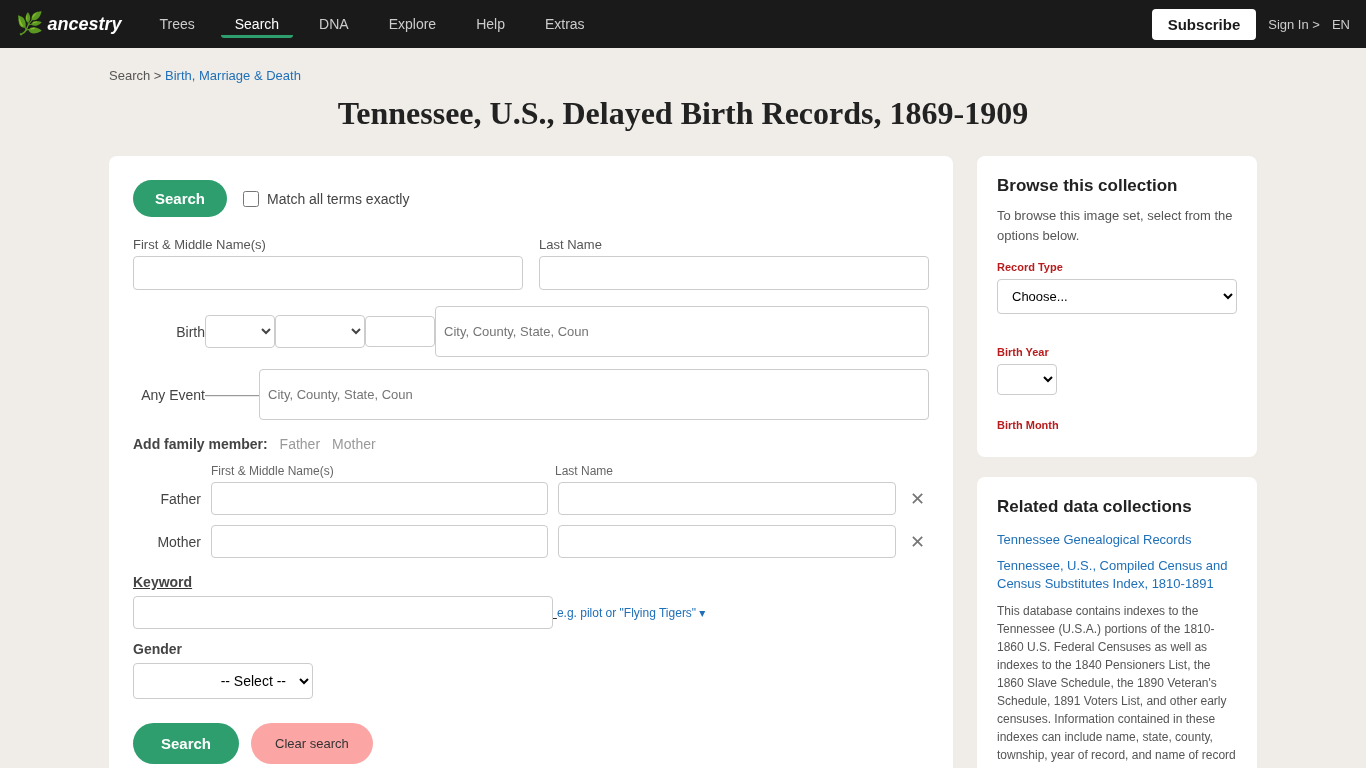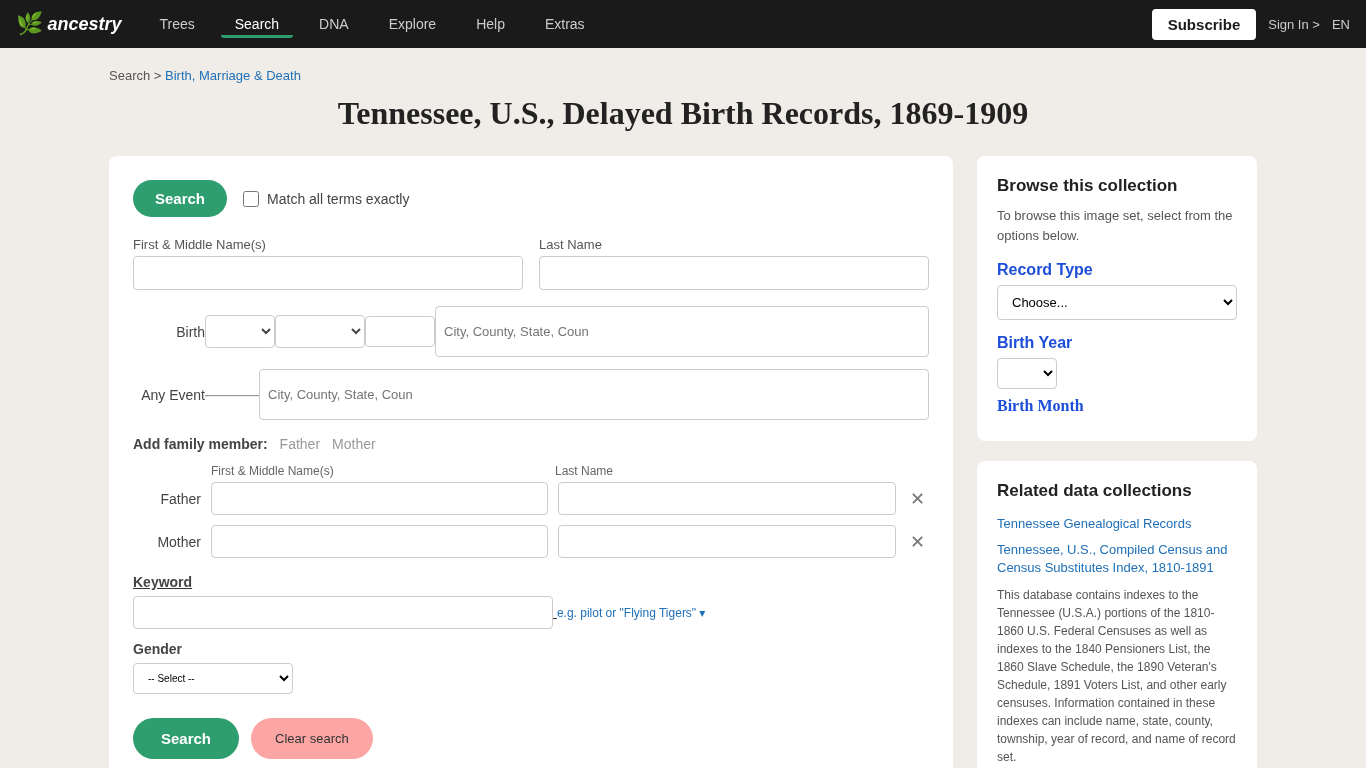--- a/index.html
+++ b/index.html
@@ -320,24 +320,25 @@
     .gender-label {
       font-size: 14px;
       color: #444;
       margin-bottom: 6px;
       font-weight: bold;
     }
     .gender-select {
       border: 1px solid #ccc;
       border-radius: 4px;
       padding: 8px 10px;
-      font-size: 10px;
-      width: 160px;
-      background: #fff;
-      cursor: pointer;
+      font-size: 14px;
+      width: 180px;
+      background: #fff;
+      cursor: pointer;
+      text-align: right;
     }
 
     
     .bottom-buttons {
       display: flex;
       gap: 12px;
       margin-top: 24px;
     }
     .search-btn-bottom {
       background: #2e9e6e;
@@ -380,34 +381,34 @@
       color: #222;
       margin-bottom: 10px;
     }
     .browse-card-desc {
       font-size: 13px;
       color: #555;
       margin-bottom: 16px;
       line-height: 1.5;
     }
     .browse-field-label {
-      font-size: 16px;
-      color: #1d4ed8;
+      font-size: 11px;
+      color: #b91c1c;
       font-weight: bold;
       margin-bottom: 6px;
     }
     .browse-select {
       width: 100%;
       border: 1px solid #ccc;
       border-radius: 4px;
       padding: 8px 10px;
       font-size: 13px;
       background: #fff;
       cursor: pointer;
-      margin-bottom: 14px;
+      margin-bottom: 32px;
     }
     .browse-dropdown-small {
       width: 60px;
       border: 1px solid #ccc;
       border-radius: 4px;
       padding: 6px 8px;
       font-size: 13px;
       background: #fff;
       cursor: pointer;
     }
@@ -577,21 +578,21 @@
         <div class="browse-field-label">Record Type</div>
         <select class="browse-select">
           <option>Choose...</option>
         </select>
 
         <div class="browse-field-label">Birth Year</div>
         <select class="browse-dropdown-small">
           <option></option>
         </select>
 
-        <div class="browse-field-label" style="margin-top:8px;font-family:Liberation Serif, serif;">Birth Month</div>
+        <div class="browse-field-label" style="margin-top:24px;">Birth Month</div>
       </div>
 
       <div class="related-card">
         <div class="related-title">Related data collections</div>
 
         <a href="#" class="related-link">Tennessee Genealogical Records</a>
 
         <a href="#" class="related-link">Tennessee, U.S., Compiled Census and Census Substitutes Index, 1810-1891</a>
         <div class="related-desc">This database contains indexes to the Tennessee (U.S.A.) portions of the 1810-1860 U.S. Federal Censuses as well as indexes to the 1840 Pensioners List, the 1860 Slave Schedule, the 1890 Veteran's Schedule, 1891 Voters List, and other early censuses. Information contained in these indexes can include name, state, county, township, year of record, and name of record set.</div>
       </div>

